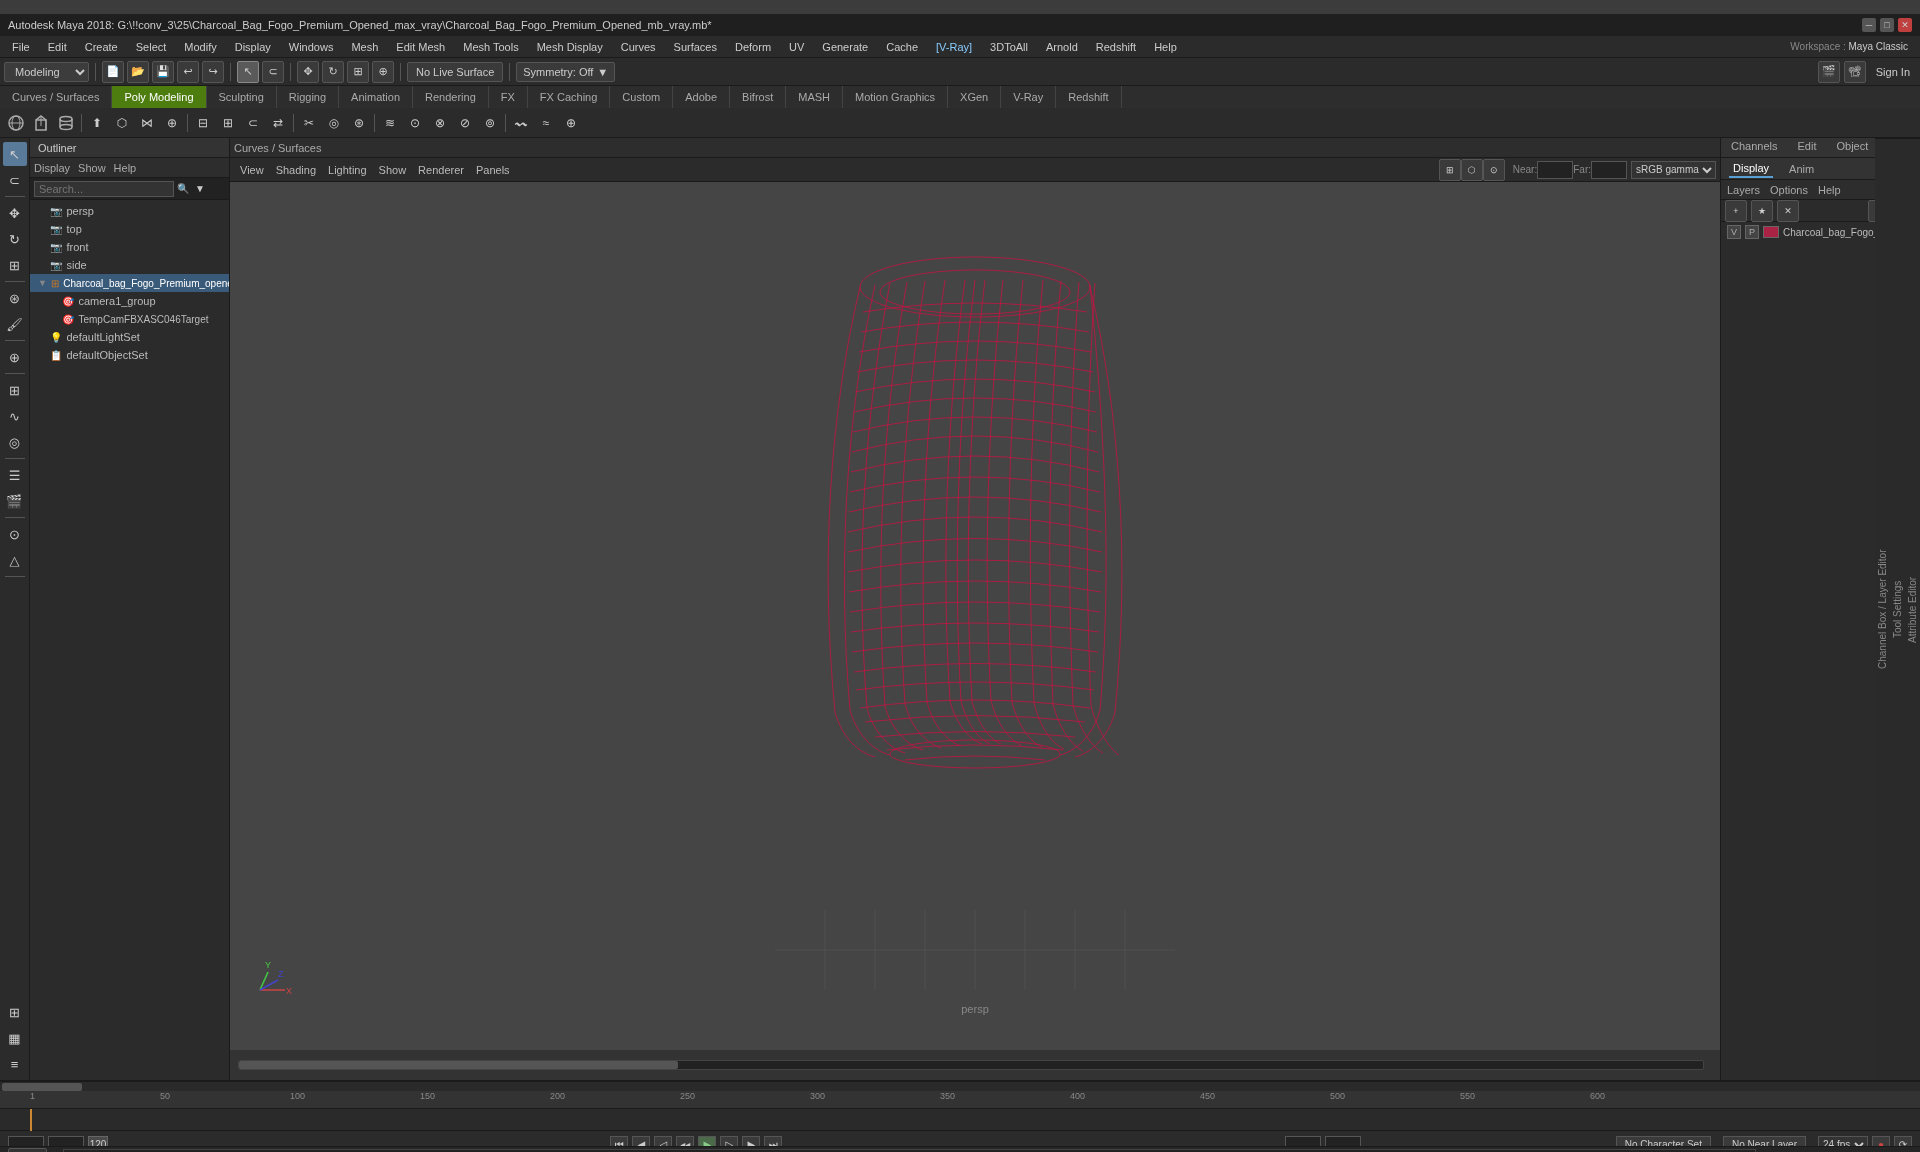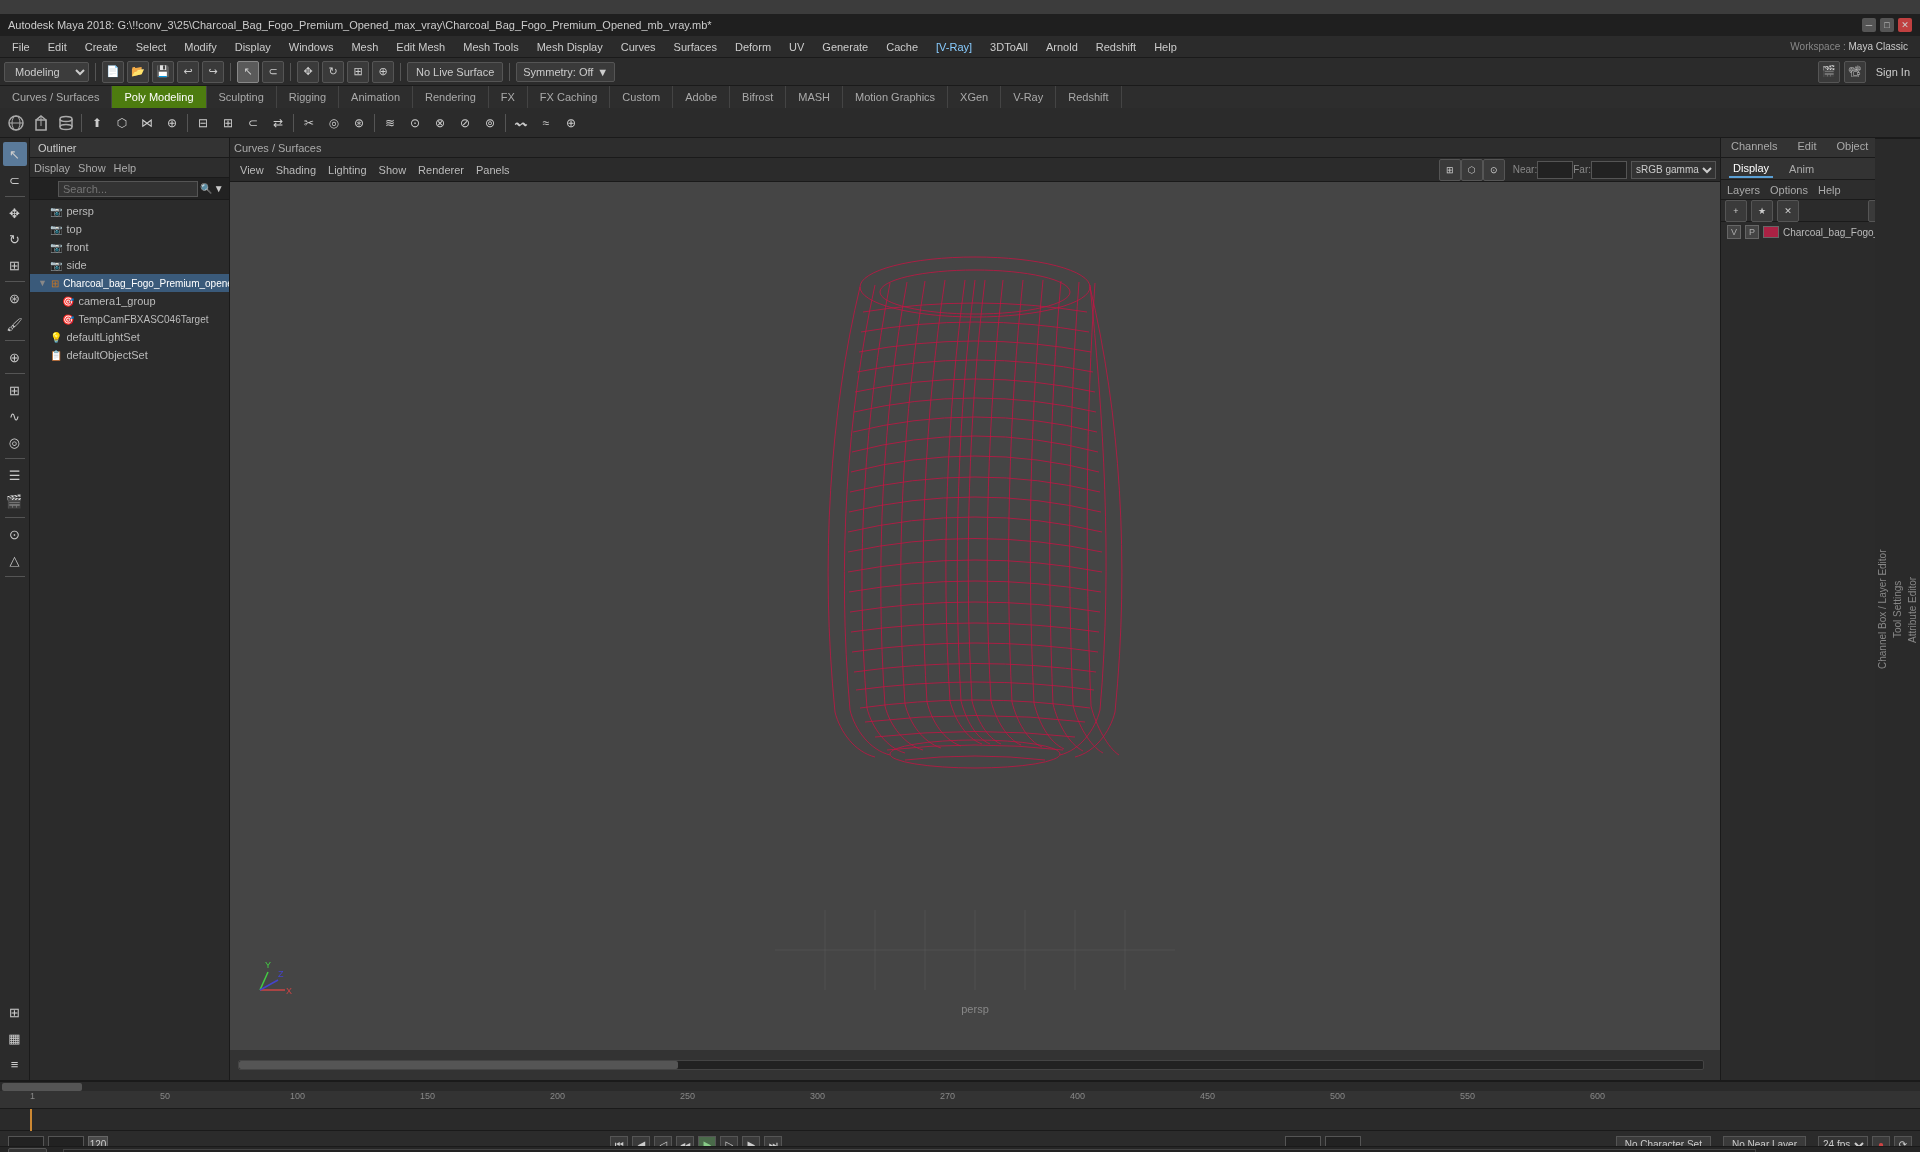--- a/index.html
+++ b/index.html
@@ -289,21 +289,20 @@
     }
     #outliner-search input {
       background: #333;
       border: 1px solid #555;
       color: #ccc;
       font-size: 11px;
       padding: 1px 4px;
       width: 140px;
       height: 16px;
       outline: none;
-      margin-left: 24px;
     }
     #outliner-tree {
       flex: 1;
       overflow-y: auto;
       padding: 2px 0;
     }
     .tree-item {
       height: 18px;
       display: flex;
       align-items: center;
@@ -1084,21 +1083,21 @@
       <div style="position:absolute; left:0; right:0; top:0; bottom:0; background:#333; overflow:hidden;">
 
         <div style="position:relative; height:18px; margin-left:30px;">
           <span style="position:absolute; left:0px; font-size:9px; color:#888;">1</span>
           <span style="position:absolute; left:130px; font-size:9px; color:#888;">50</span>
           <span style="position:absolute; left:260px; font-size:9px; color:#888;">100</span>
           <span style="position:absolute; left:390px; font-size:9px; color:#888;">150</span>
           <span style="position:absolute; left:520px; font-size:9px; color:#888;">200</span>
           <span style="position:absolute; left:650px; font-size:9px; color:#888;">250</span>
           <span style="position:absolute; left:780px; font-size:9px; color:#888;">300</span>
-          <span style="position:absolute; left:910px; font-size:9px; color:#888;">270</span>
+          <span style="position:absolute; left:910px; font-size:9px; color:#888;">350</span>
           <span style="position:absolute; left:1040px; font-size:9px; color:#888;">400</span>
           <span style="position:absolute; left:1170px; font-size:9px; color:#888;">450</span>
           <span style="position:absolute; left:1300px; font-size:9px; color:#888;">500</span>
           <span style="position:absolute; left:1430px; font-size:9px; color:#888;">550</span>
           <span style="position:absolute; left:1560px; font-size:9px; color:#888;">600</span>
         </div>
       </div>
     </div>
 
     <div id="timeline-track" style="height:22px; background:#2a2a2a; border-bottom:1px solid #1a1a1a; position:relative;">

